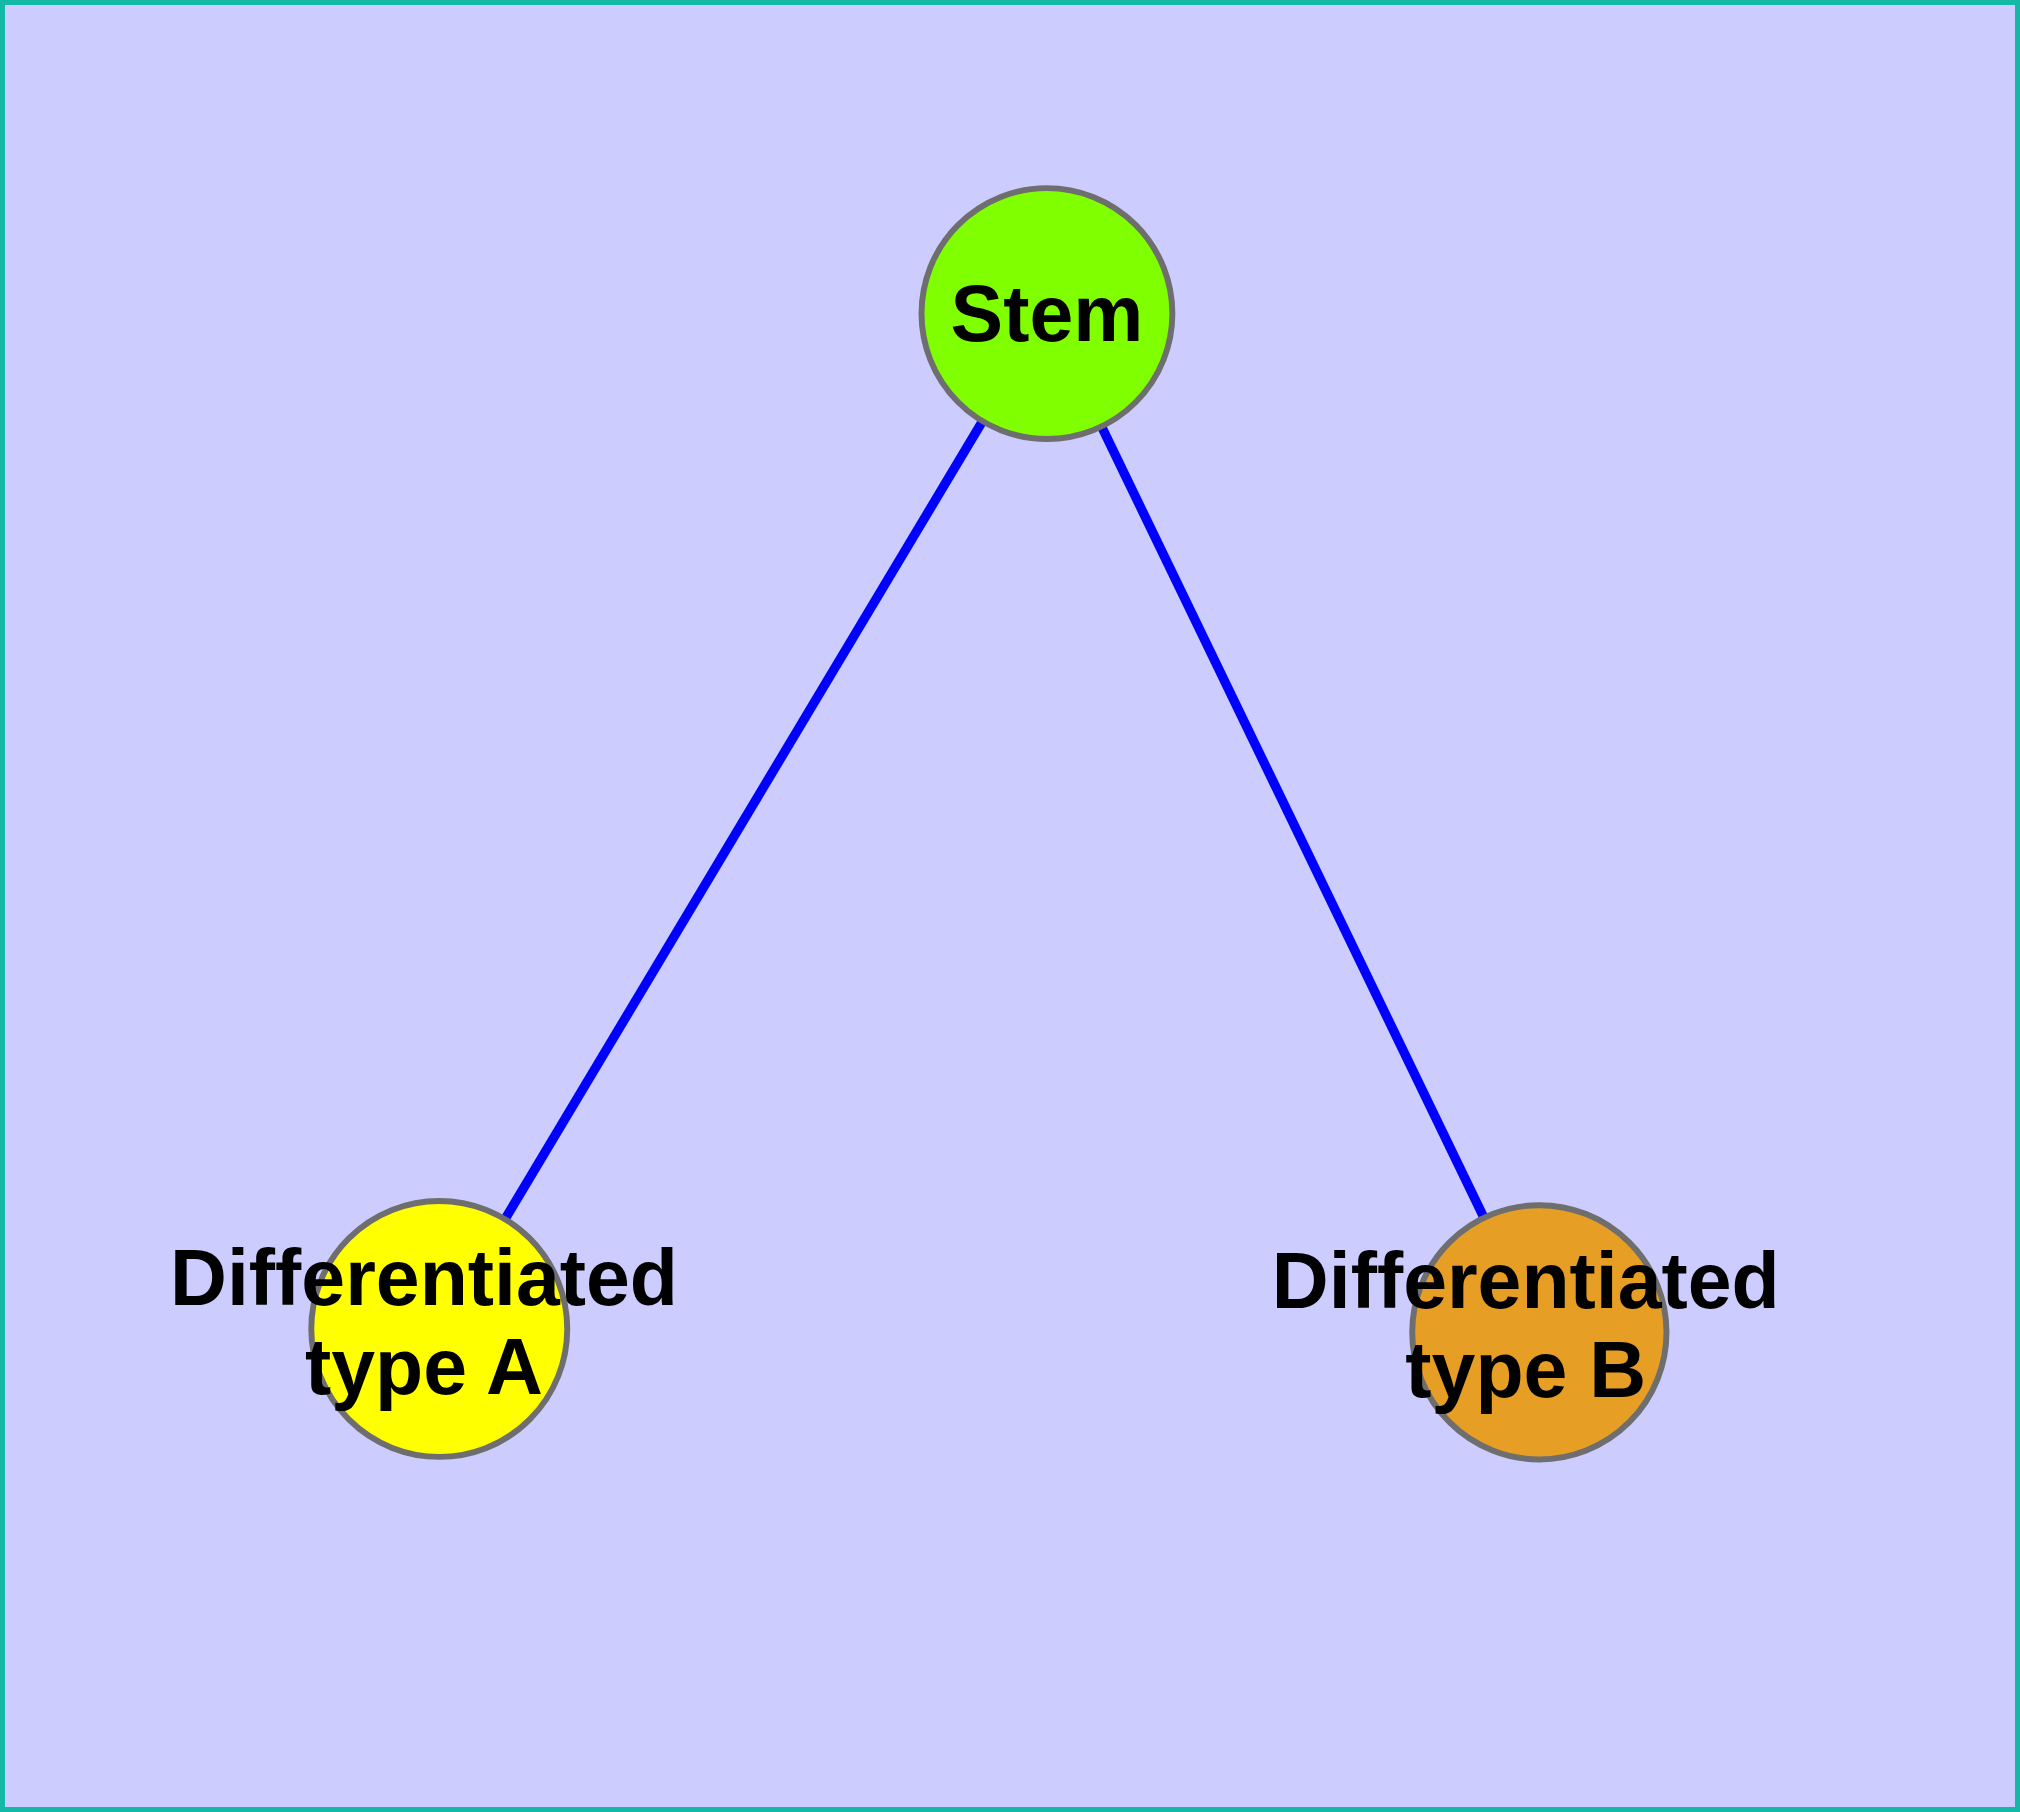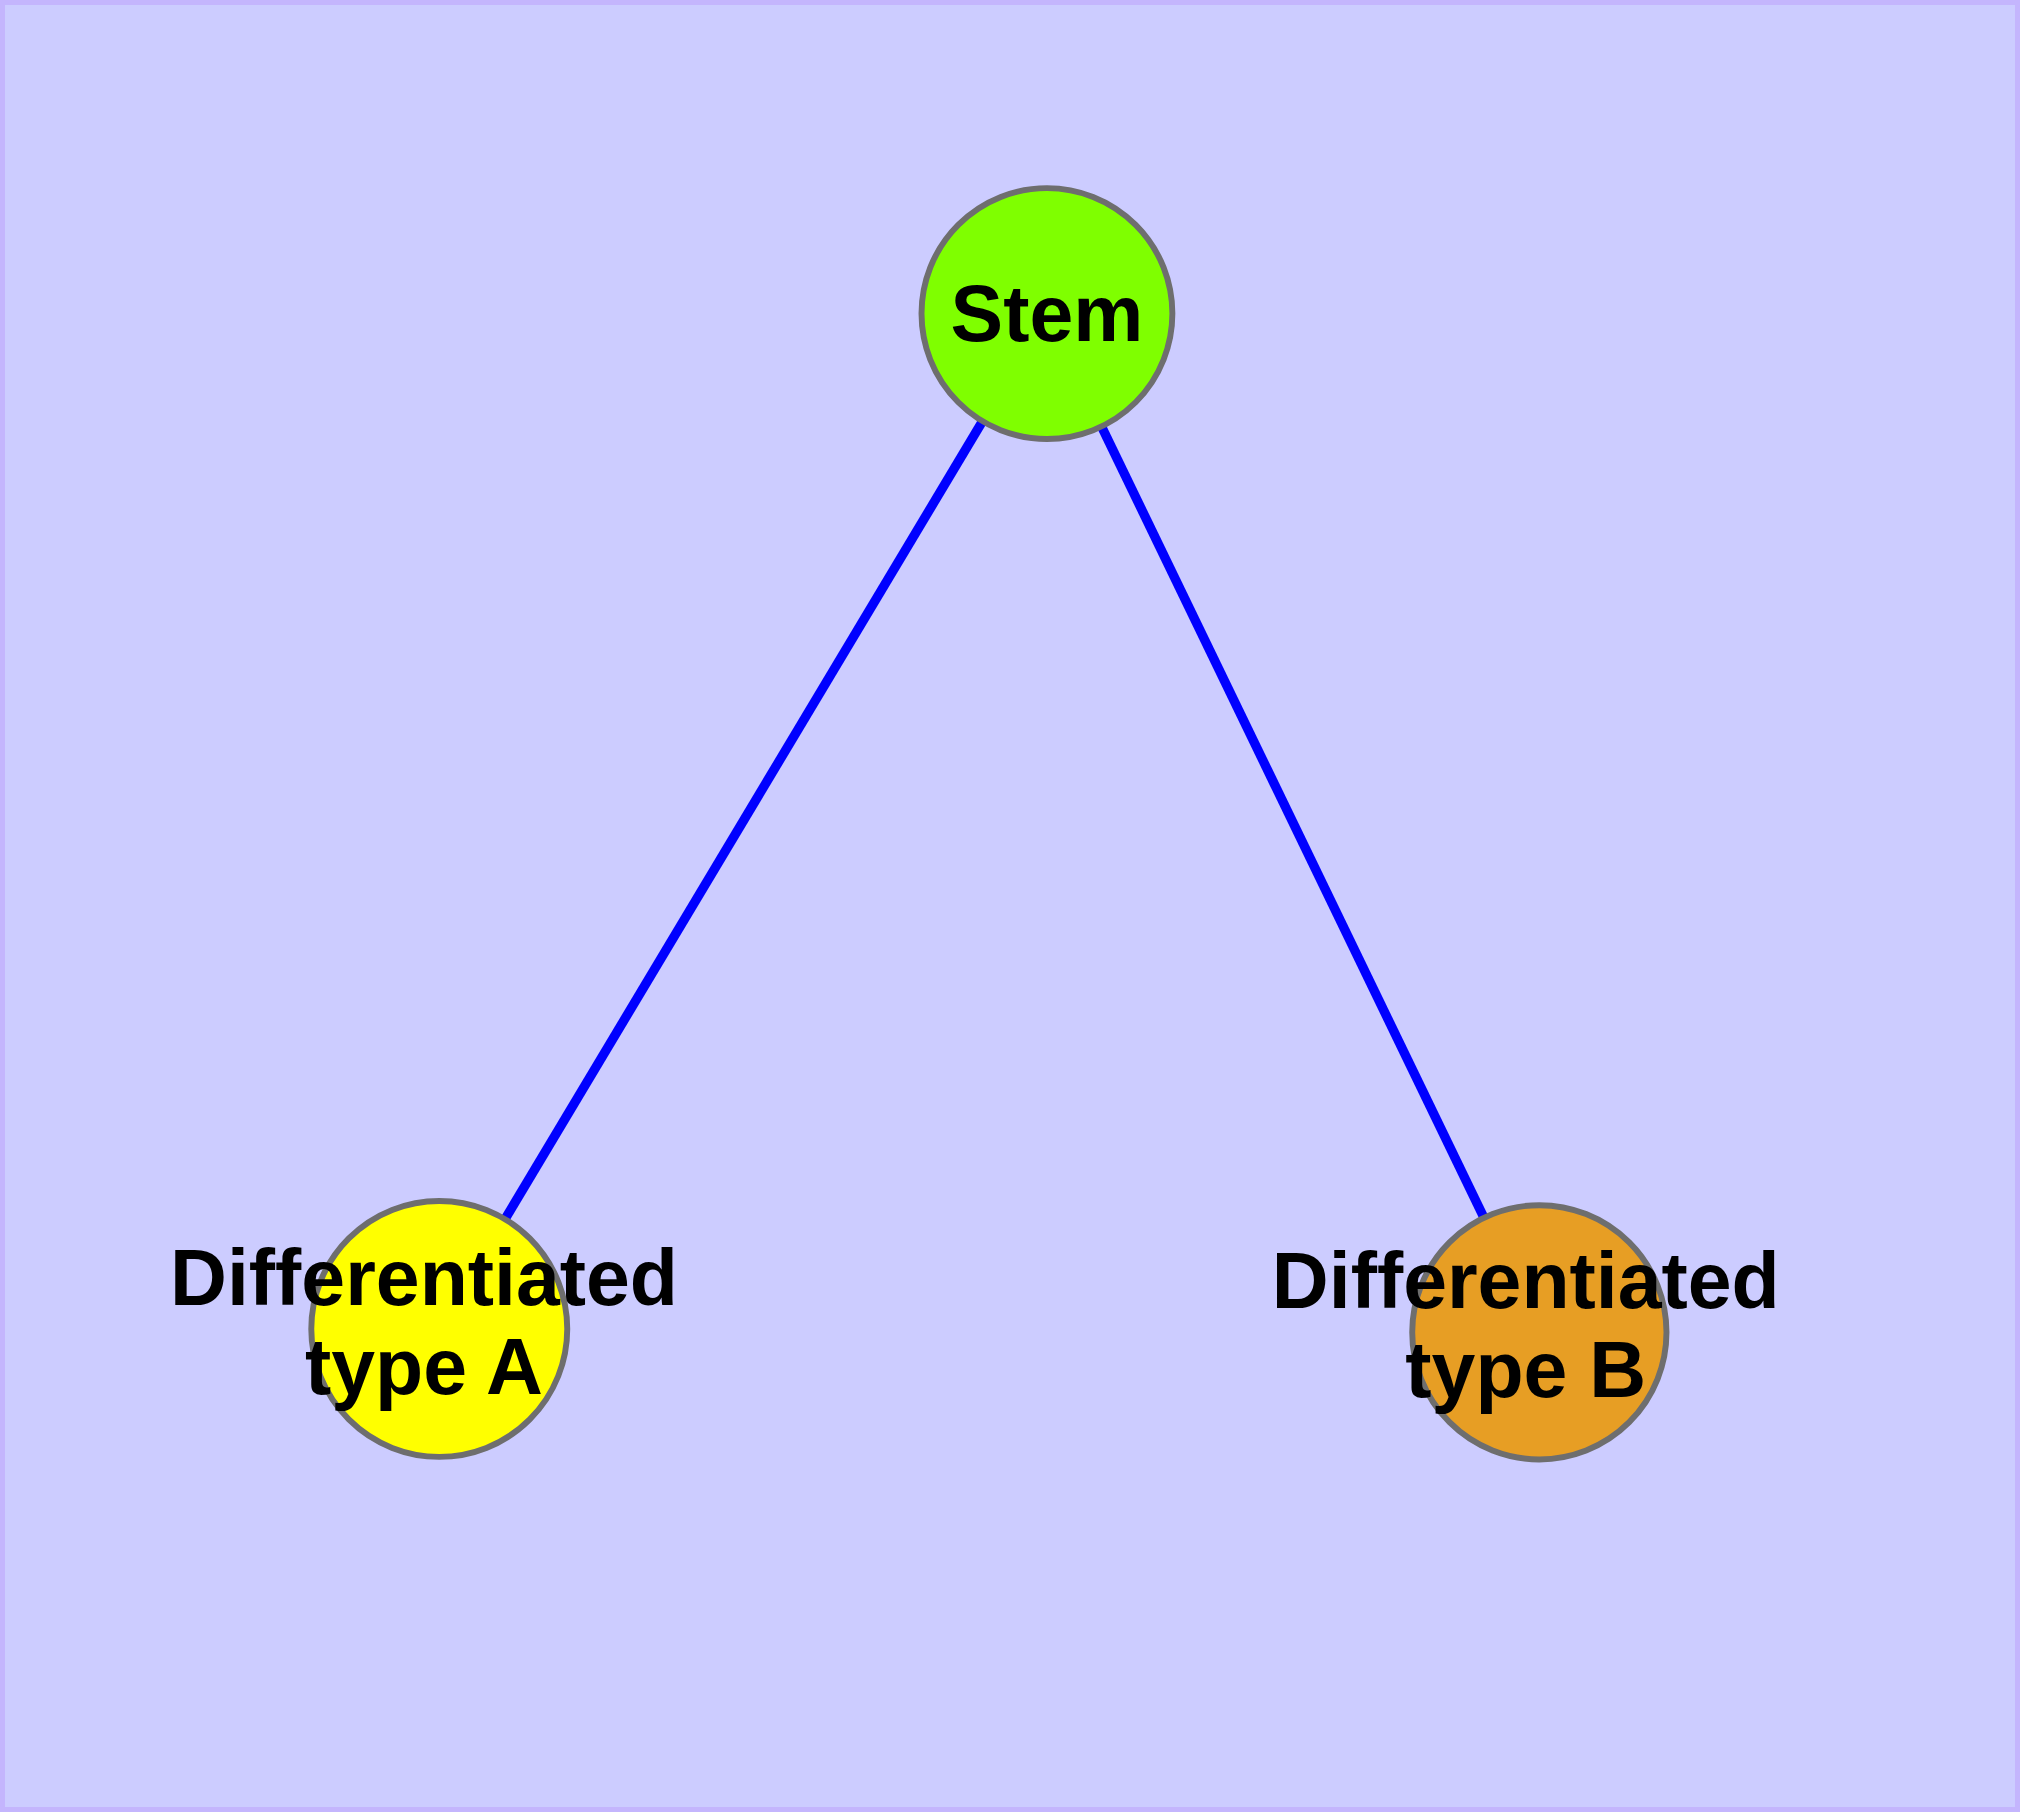--- a/index.html
+++ b/index.html
@@ -4,21 +4,21 @@
 <style>
   html, body {
     margin: 0;
     padding: 0;
     background: #ffffff;
   }
   #canvas {
     position: relative;
     width: 2021px;
     height: 1812px;
-    background: #c4b5fd;
+    background: #14b8a6;
     overflow: hidden;
   }
   #plot-area {
     position: absolute;
     left: 5.1px;
     top: 5.1px;
     width: 2010px;
     height: 1802px;
     background: #ccccff;
   }

